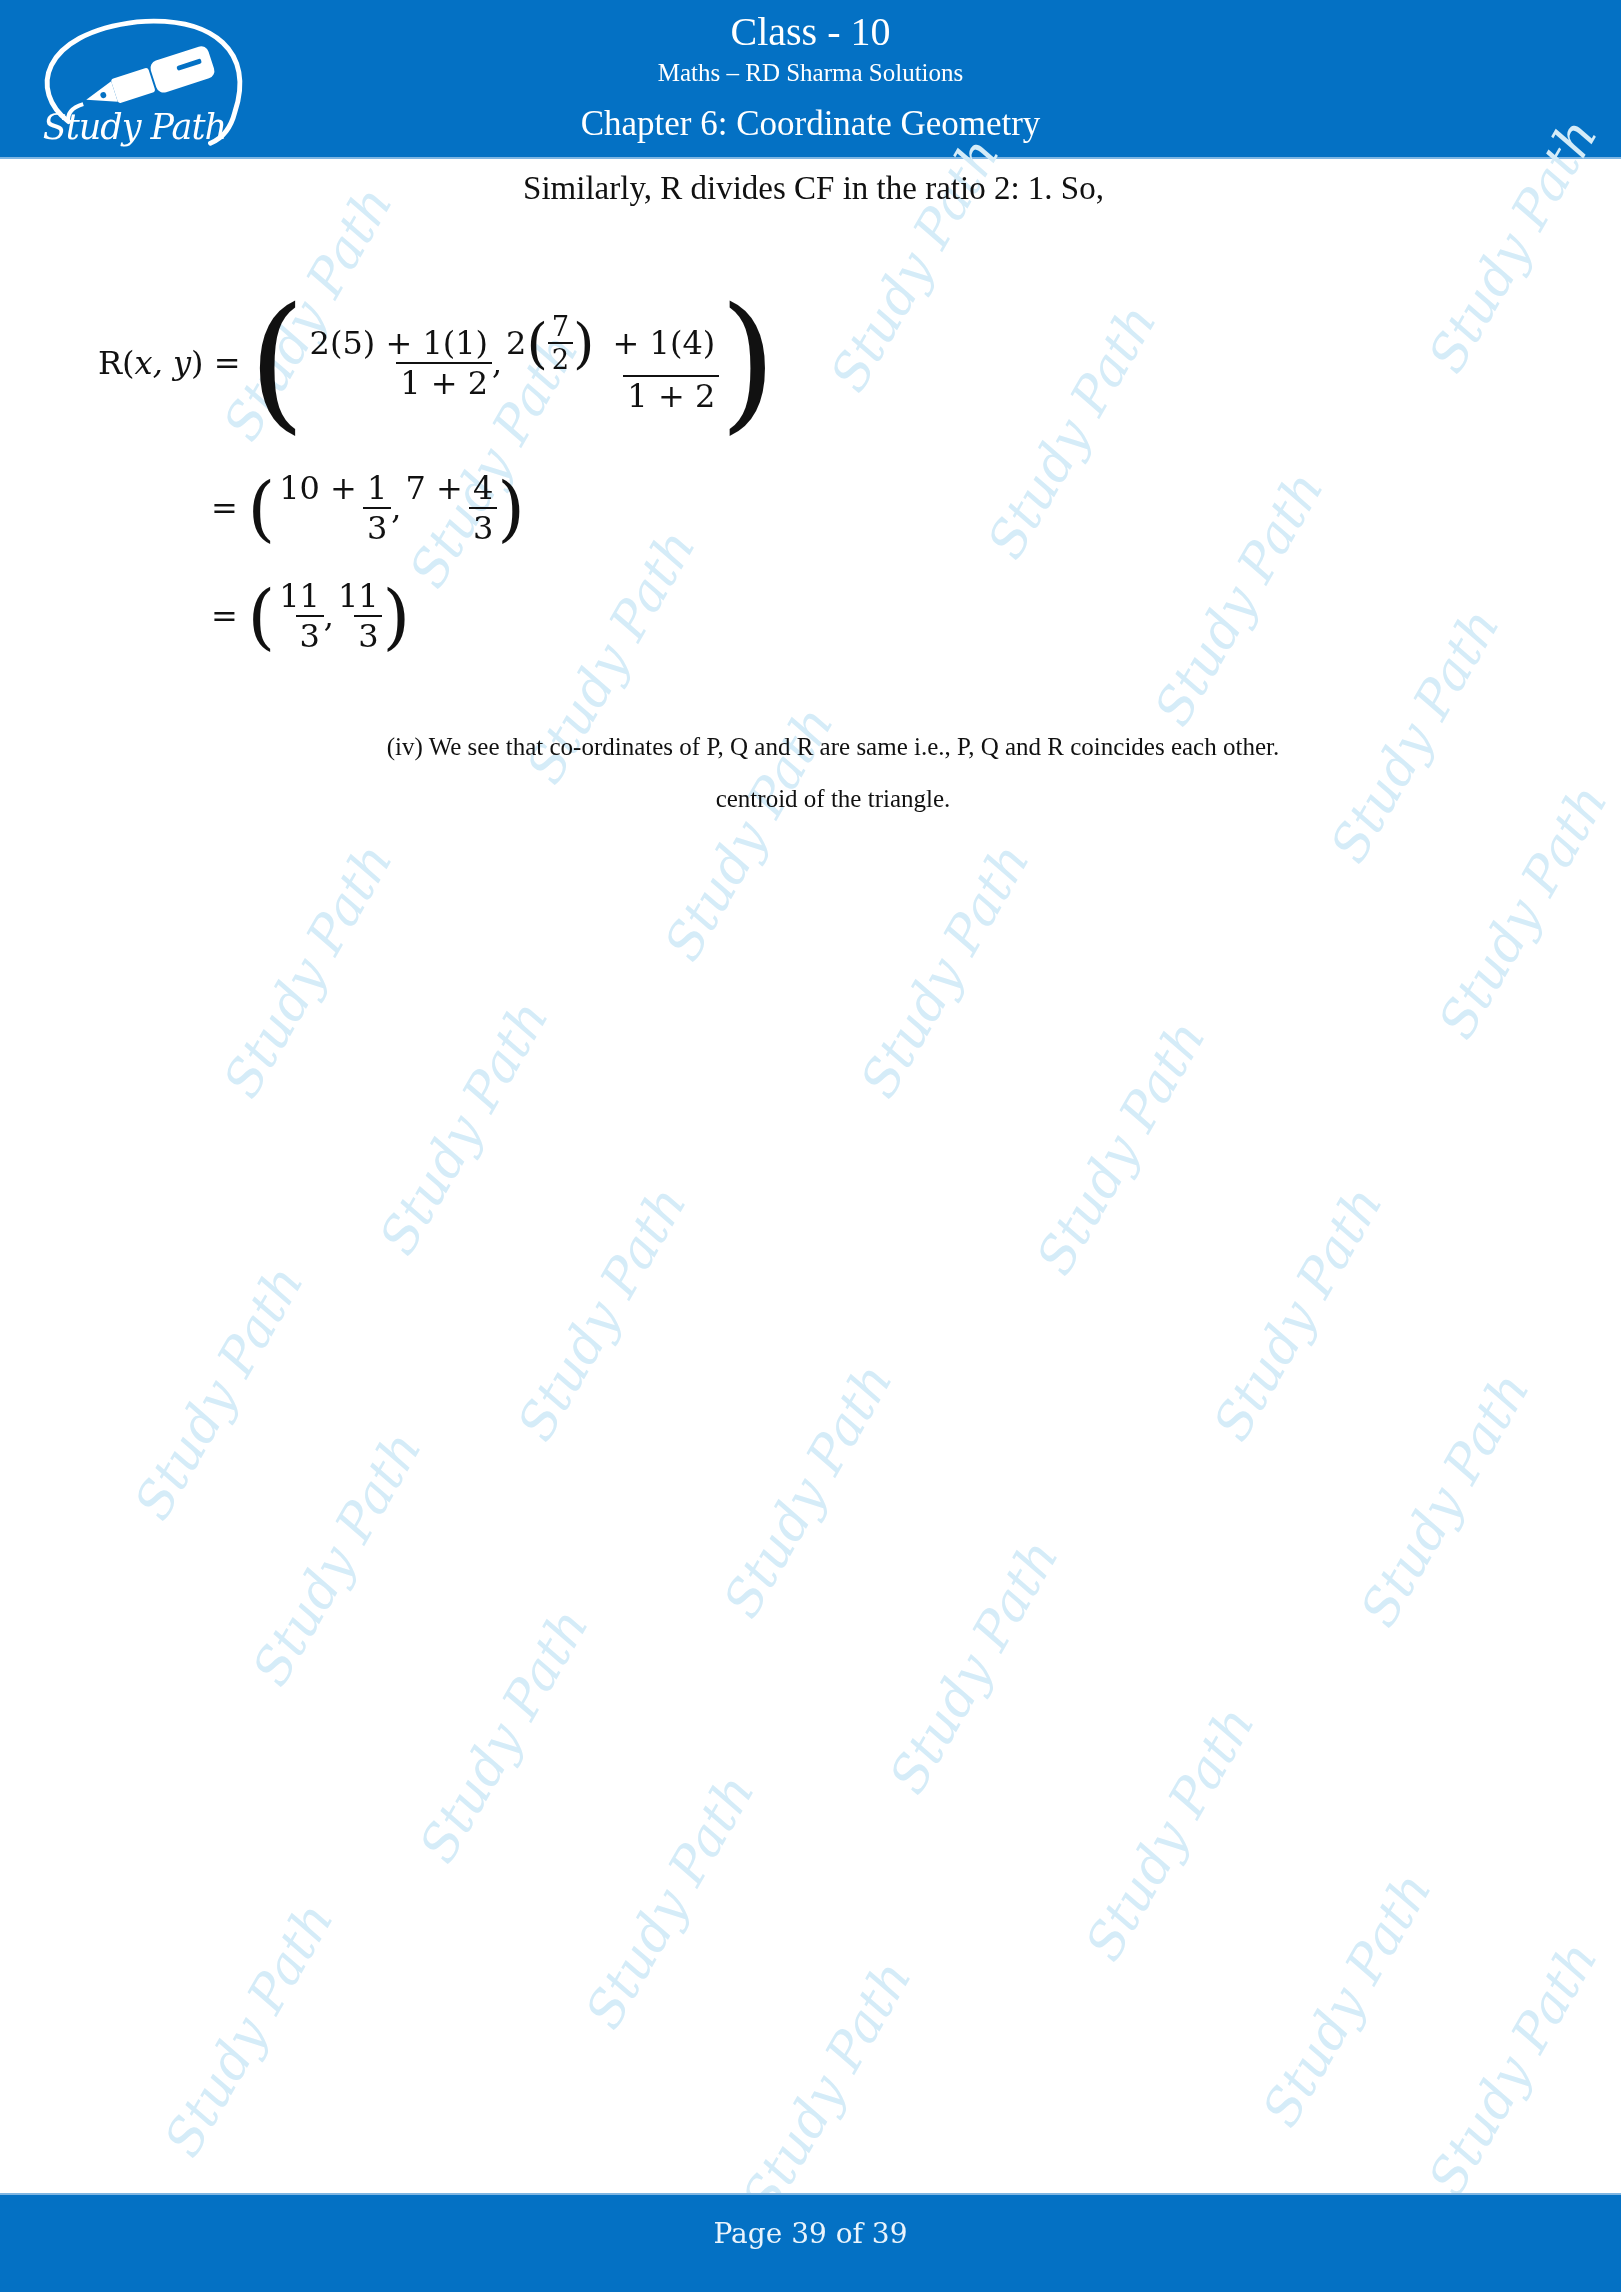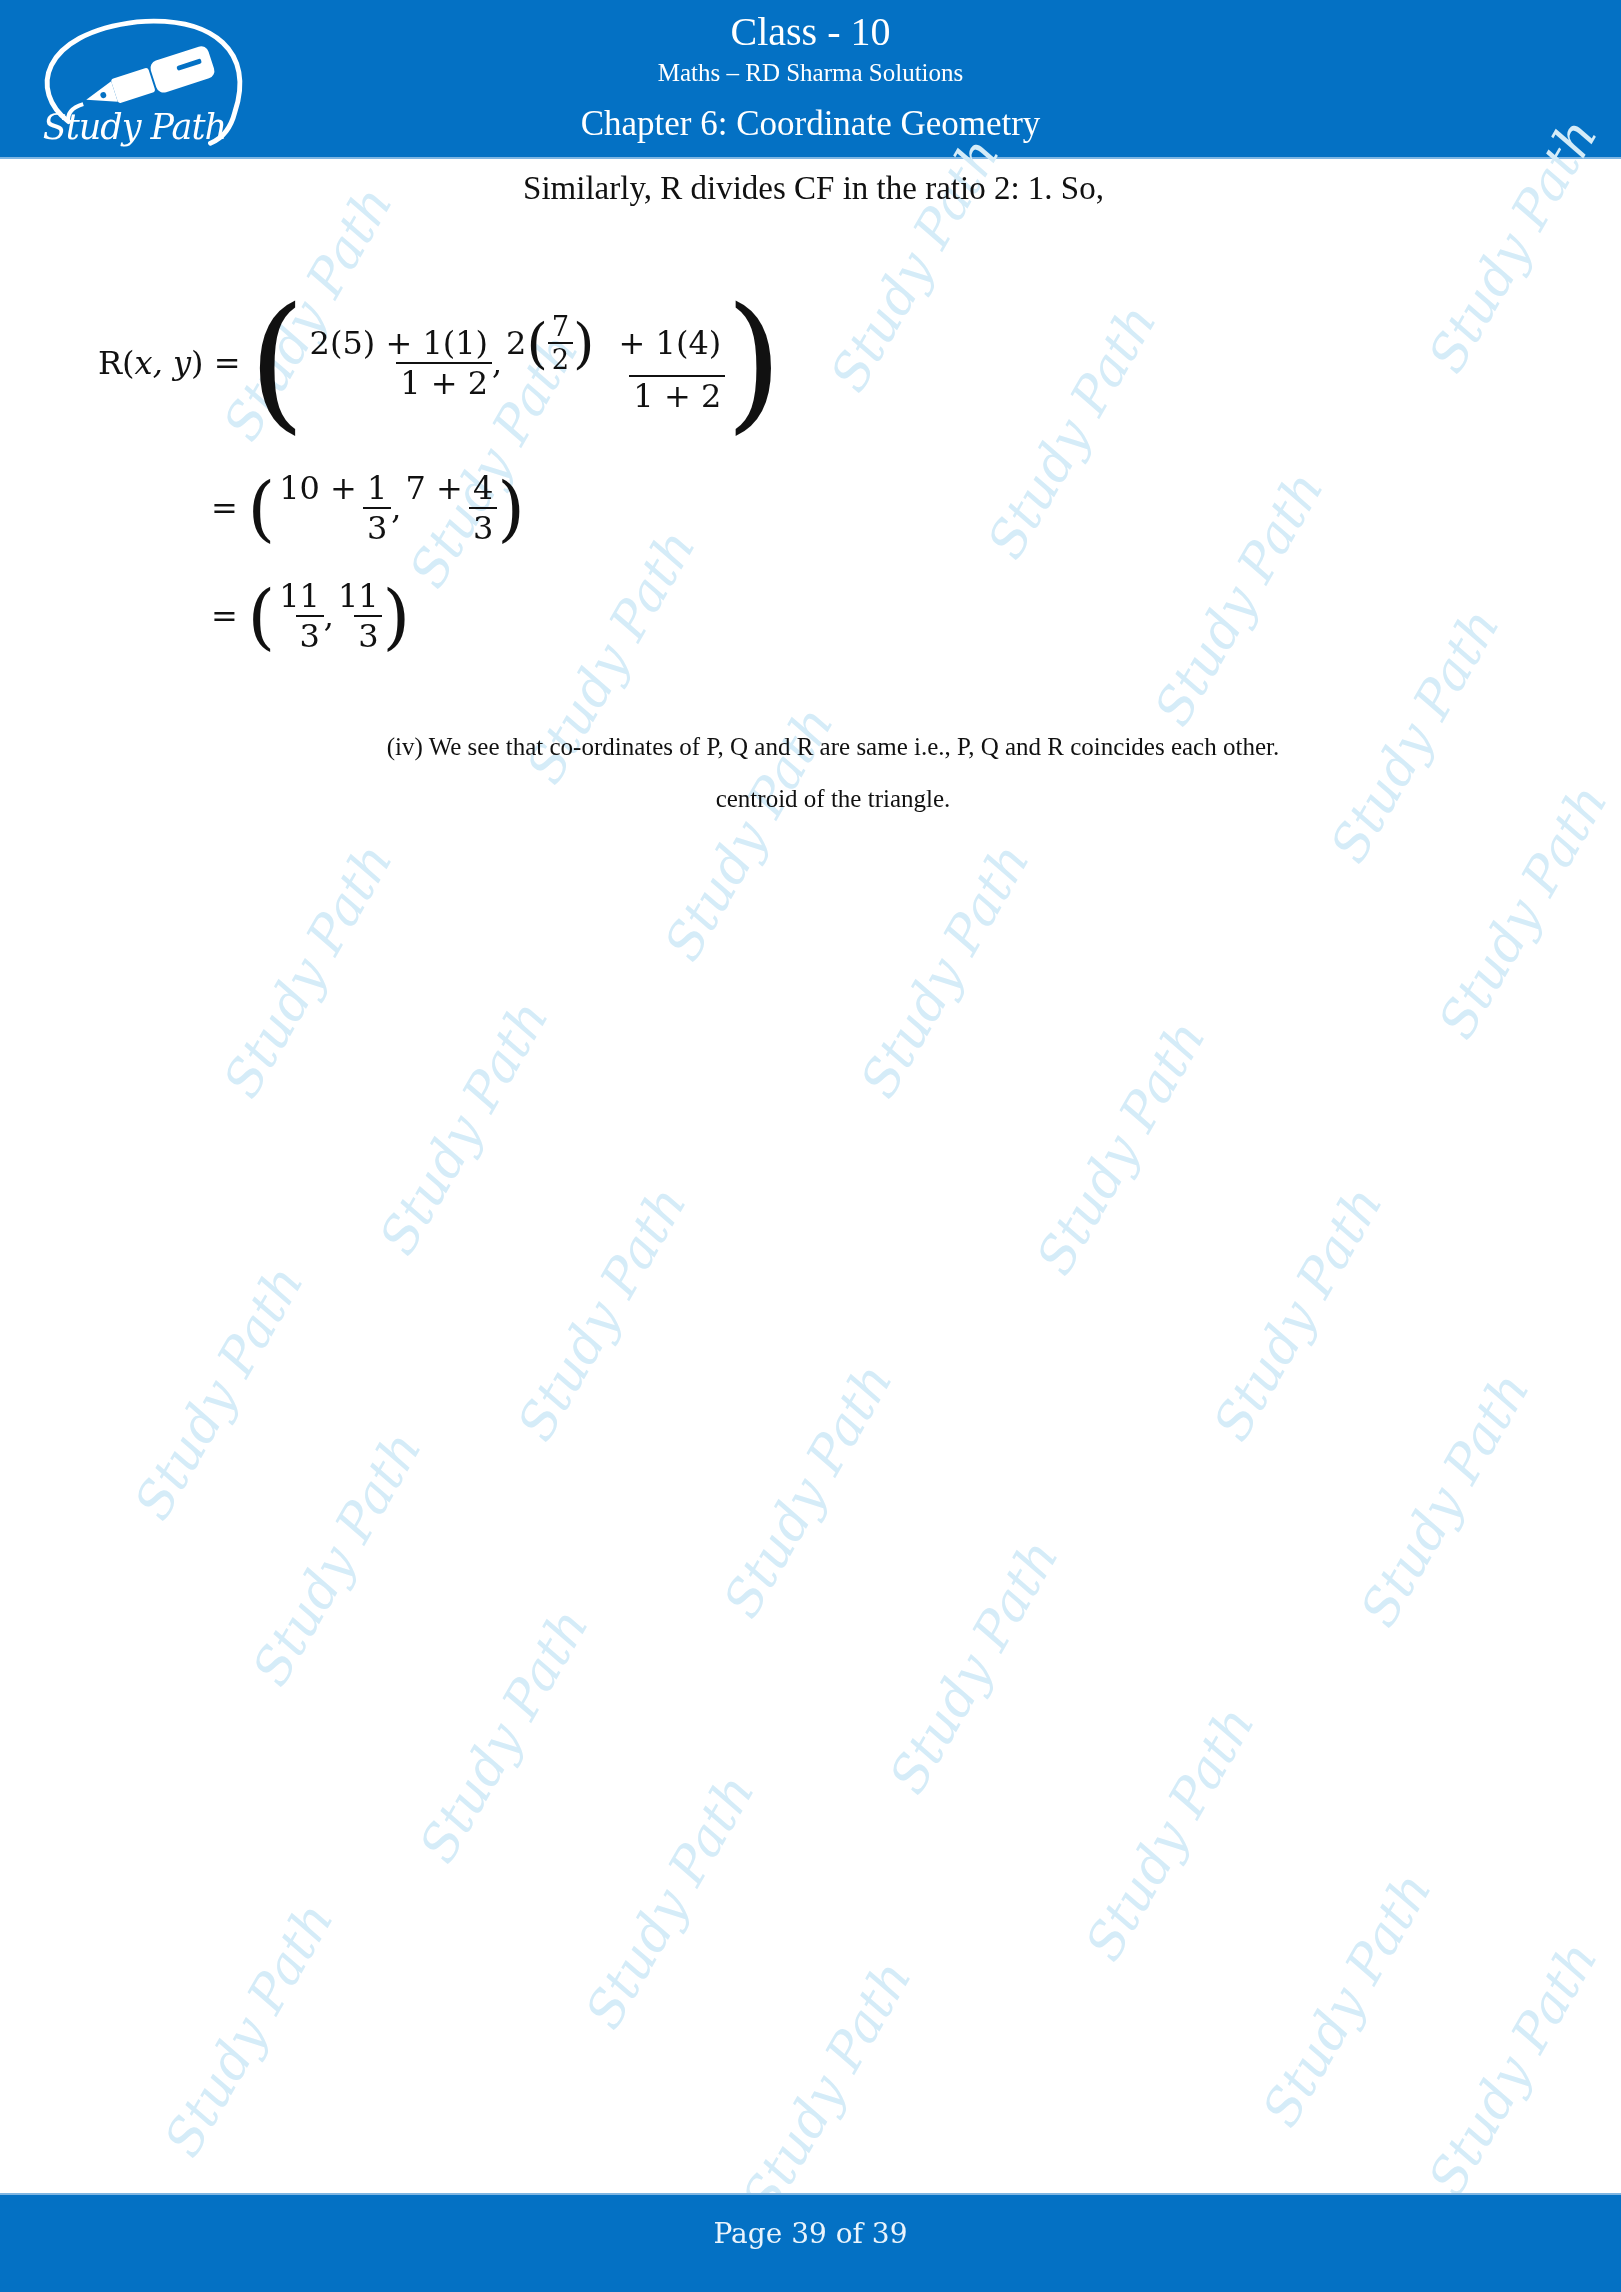--- a/index.html
+++ b/index.html
@@ -133,21 +133,21 @@
   <span>,</span>
   <span class="frac">
     <span class="num" style="display:flex;align-items:center;">
       <span>2</span>
       <span style="font-size:55px;font-weight:200;">(</span>
       <span class="frac" style="font-size:27.4px;">
         <span class="num">7</span>
         <span class="den">2</span>
       </span>
       <span style="font-size:55px;font-weight:200;">)</span>
-      <span style="margin-left:24px">+ 1(4)</span>
+      <span style="margin-left:18px">+ 1(4)</span>
     </span>
     <span class="den">1 + 2</span>
   </span>
   <span class="bigparen" style="font-size:147px;">)</span>
 </div>
 
 <div class="math eq2">
   <span style="margin-right:9.8px">=</span>
   <span class="bigparen" style="font-size:71px;">(</span>
   <span class="frac">

